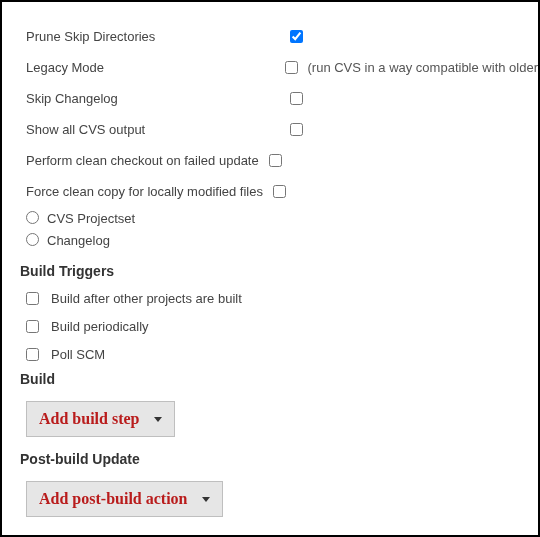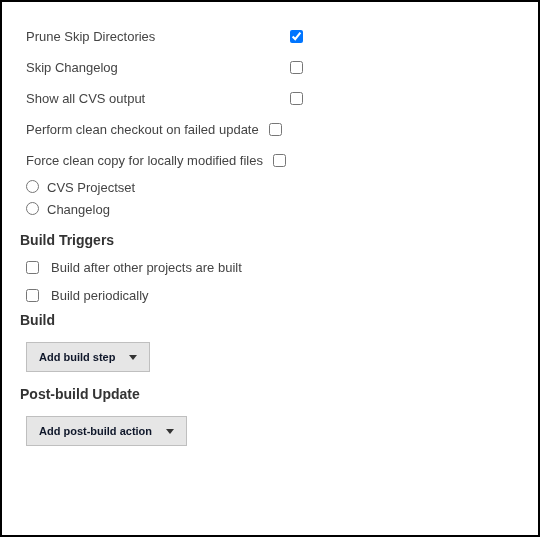--- a/index.html
+++ b/index.html
@@ -68,46 +68,51 @@
     margin: 0 12px 0 0;
   }
   .trigger-row .label {
     color: #444;
   }
   .dropdown-btn {
     display: inline-flex;
     align-items: center;
     background: #e6e6e6;
     border: 1px solid #bfbfbf;
-    color: #0f172a;
+    color: #b91c1c;
     font-weight: bold;
-    font-size: 11px;
+    font-size: 16px;
     padding: 8px 12px;
     margin: 8px 0 10px 0;
     cursor: pointer;
-    font-family: Liberation Sans, sans-serif;
+    font-family: Liberation Serif, serif;
   }
   .dropdown-btn .caret {
     margin-left: 14px;
     display: inline-block;
   }
   .caret svg {
     display: block;
   }
 </style>
 </head>
 <body>
 
 
 
 
 <div id="cvs-options">
     <div class="opt-row">
       <span class="label fixed-label">Prune Skip Directories</span>
       <input type="checkbox" checked="" style="">
+    </div>
+    <div class="opt-row">
+      <span class="label fixed-label">Legacy Mode</span>
+      <input type="checkbox" style="">
+      <span class="hint">(run CVS in a way compatible with older</span>
     </div>
     <div class="opt-row">
       <span class="label fixed-label">Skip Changelog</span>
       <input type="checkbox" style="">
     </div>
     <div class="opt-row">
       <span class="label fixed-label">Show all CVS output</span>
       <input type="checkbox" style="">
     </div>
     <div class="opt-row">
@@ -136,20 +141,24 @@
 <div class="section-heading">Build Triggers</div>
 <div id="build-triggers">
     <div class="trigger-row">
       <input type="checkbox" style="">
       <span class="label">Build after other projects are built</span>
     </div>
     <div class="trigger-row">
       <input type="checkbox" style="">
       <span class="label">Build periodically</span>
     </div>
+    <div class="trigger-row">
+      <input type="checkbox" style="">
+      <span class="label">Poll SCM</span>
+    </div>
   </div>
 
 
 <div class="section-heading">Build</div>
 <button class="dropdown-btn">
   <span>Add build step</span>
   <span class="caret">
     <svg width="8" height="5" viewBox="0 0 8 5">
         <polygon points="0,0 8,0 4,5" fill="#333"></polygon>
       </svg>

